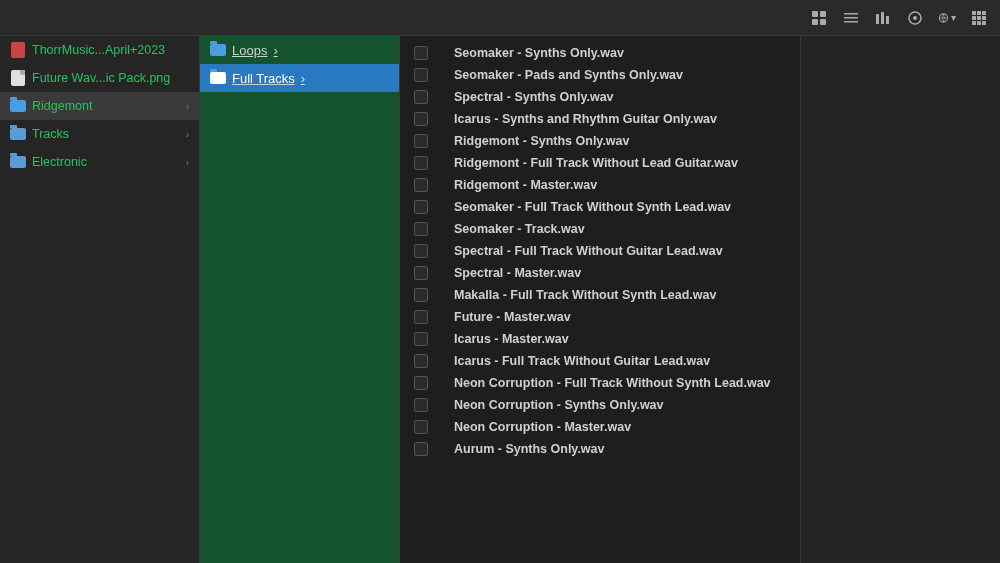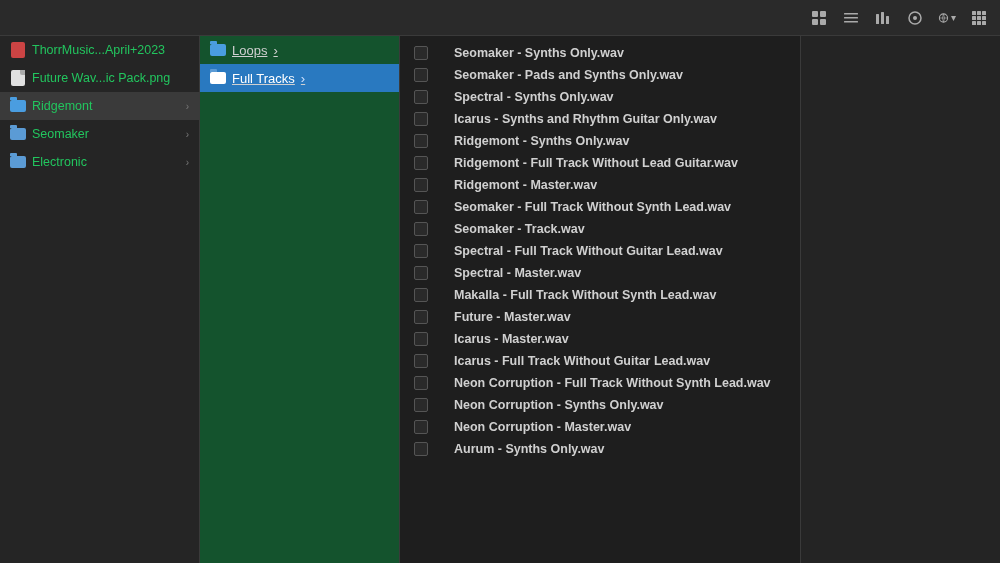--- a/index.html
+++ b/index.html
@@ -299,21 +299,21 @@
         <div class="folder-icon folder-icon-blue"></div>
       </div>
       <span class="item-label">Ridgemont</span>
       <span class="chevron">›</span>
     </div>
 
     <div class="sidebar-item">
       <div class="item-icon">
         <div class="folder-icon"></div>
       </div>
-      <span class="item-label">Seomaker</span>
+      <span class="item-label">Tracks</span>
       <span class="chevron">›</span>
     </div>
 
     <div class="sidebar-item">
       <div class="item-icon">
         <div class="folder-icon"></div>
       </div>
       <span class="item-label">Electronic</span>
       <span class="chevron">›</span>
     </div>

